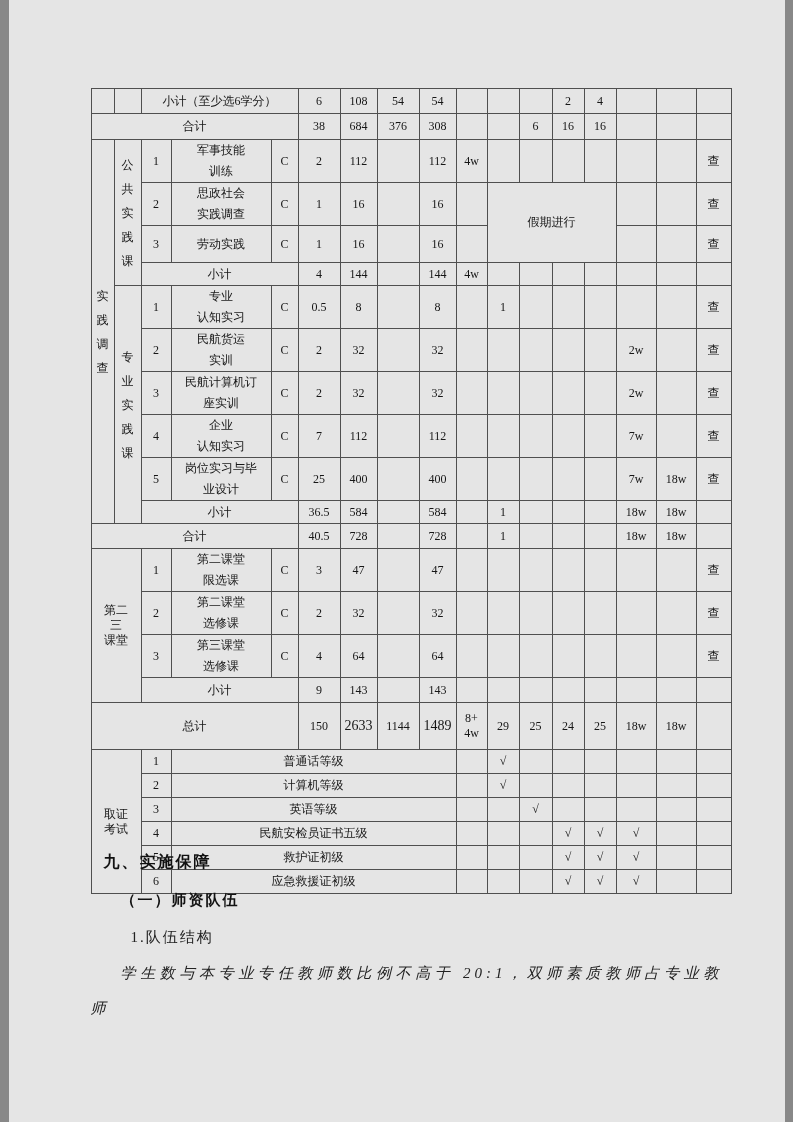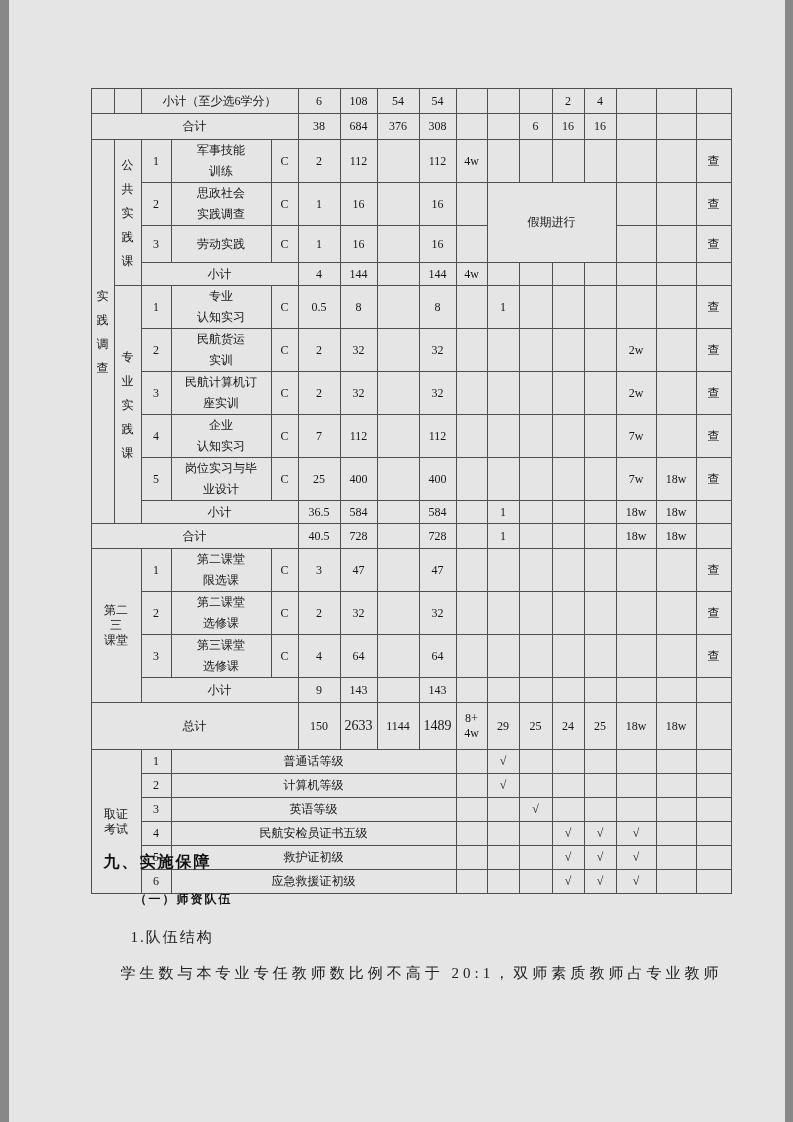--- a/index.html
+++ b/index.html
@@ -26,34 +26,34 @@
   }
   td.vert{word-break:break-all;line-height:24px;padding:0 4px;}
   td.wrap2{line-height:21px;}
   td.sm{font-size:14px;}
   .heading1{
     position:absolute;left:95px;top:852px;
     font-family:"Liberation Sans","DejaVu Sans",sans-serif;
     font-size:16px;font-weight:bold;letter-spacing:2px;color:#111;
   }
   .heading2{
-    position:absolute;left:126px;top:891px;
+    position:absolute;left:112px;top:891px;
     font-family:"Liberation Sans","DejaVu Sans",sans-serif;
-    font-size:12px;font-weight:bold;letter-spacing:2px;color:#111;
+    font-size:15px;font-weight:bold;letter-spacing:2px;color:#111;
   }
   .heading3{
     position:absolute;left:122px;top:928px;
     font-size:15px;letter-spacing:2px;color:#222;
   }
   .para{
     position:absolute;left:82px;top:956px;width:632px;
     font-size:15px;line-height:35px;letter-spacing:4px;
     text-align:justify;color:#222;
   }
-  .para .l1{text-indent:2em;text-align:justify;text-align-last:justify;}
+  .para .l1{text-indent:2em;text-align:justify;text-align-last:justify;font-style:italic;}
   .para .l2{text-align:left;}
   .pageno{
     position:absolute;left:0;top:1042px;width:793px;
     text-align:center;font-size:14px;color:#333;letter-spacing:2px;
   }
 </style>
 </head>
 <body>
 
 <div class="page">

